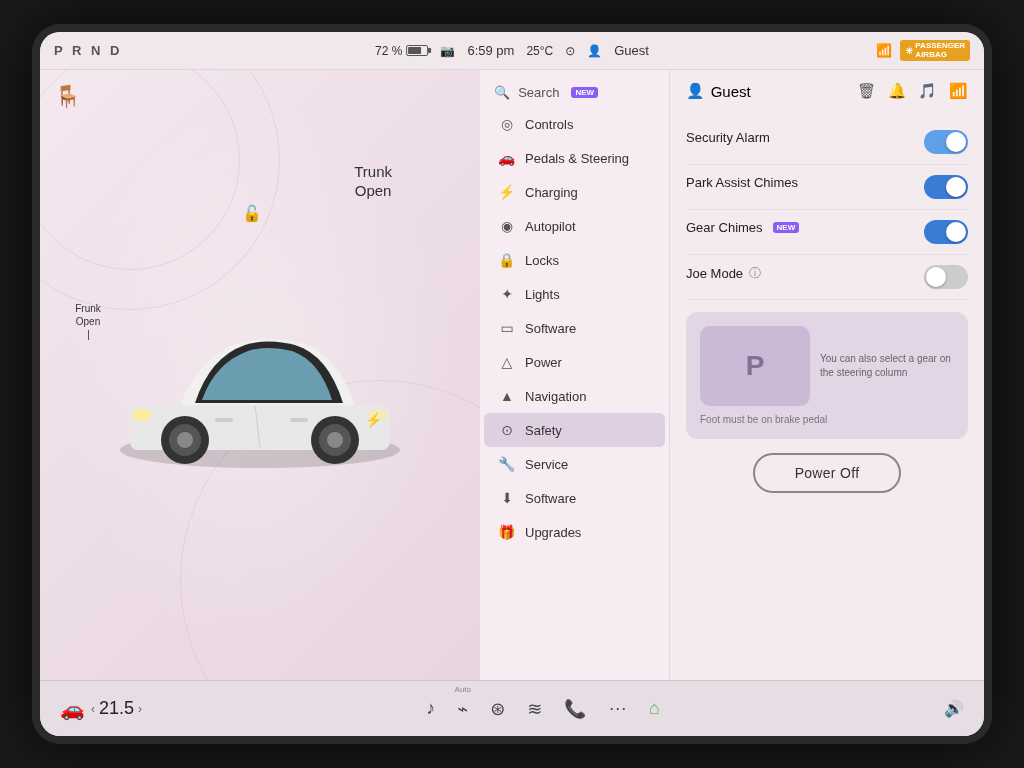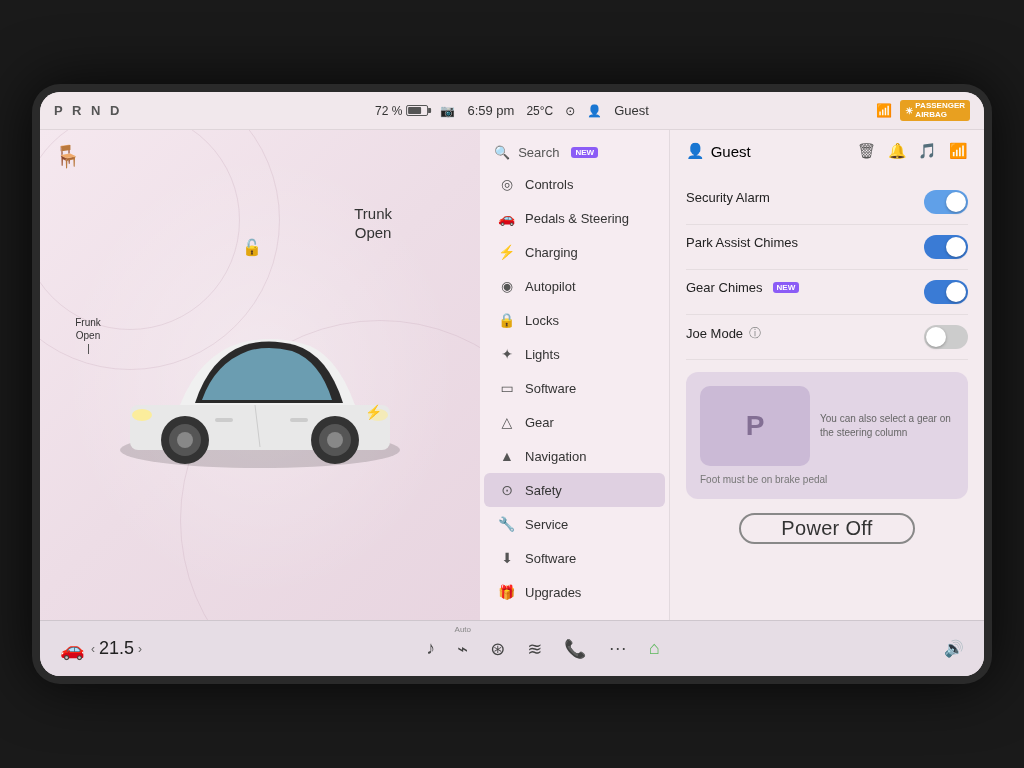--- a/index.html
+++ b/index.html
@@ -9,21 +9,21 @@
       align-items: center;
       justify-content: center;
       height: 768px;
       width: 1024px;
       overflow: hidden;
       font-family: -apple-system, 'Helvetica Neue', Arial, sans-serif;
     }
 
     .device-frame {
       width: 960px;
-      height: 600px;
+      height: 720px;
       background: #2a2a2a;
       border-radius: 28px;
       padding: 8px;
       box-shadow: 0 0 60px rgba(0,0,0,0.8);
       position: relative;
     }
 
     .screen {
       width: 100%;
       height: 100%;
@@ -418,22 +418,22 @@
     
     .power-off-container {
       display: flex;
       justify-content: center;
       margin-top: 14px;
     }
 
     .power-off-btn {
       border: 2.5px solid #888;
       border-radius: 30px;
-      padding: 2px 40px;
-      font-size: 20px;
+      padding: 10px 40px;
+      font-size: 14px;
       font-weight: 500;
       color: #333;
       background: transparent;
       cursor: pointer;
       letter-spacing: 0.3px;
     }
 
     
     .taskbar {
       height: 56px;
@@ -615,21 +615,21 @@
         <div class="menu-item">
           <span class="menu-icon">✦</span>
           <span>Lights</span>
         </div>
         <div class="menu-item">
           <span class="menu-icon">▭</span>
           <span>Software</span>
         </div>
         <div class="menu-item">
           <span class="menu-icon">△</span>
-          <span>Gear</span>
+          <span>Power</span>
         </div>
         <div class="menu-item">
           <span class="menu-icon">▲</span>
           <span>Navigation</span>
         </div>
         <div class="menu-item active">
           <span class="menu-icon">⊙</span>
           <span>Safety</span>
         </div>
         <div class="menu-item">

